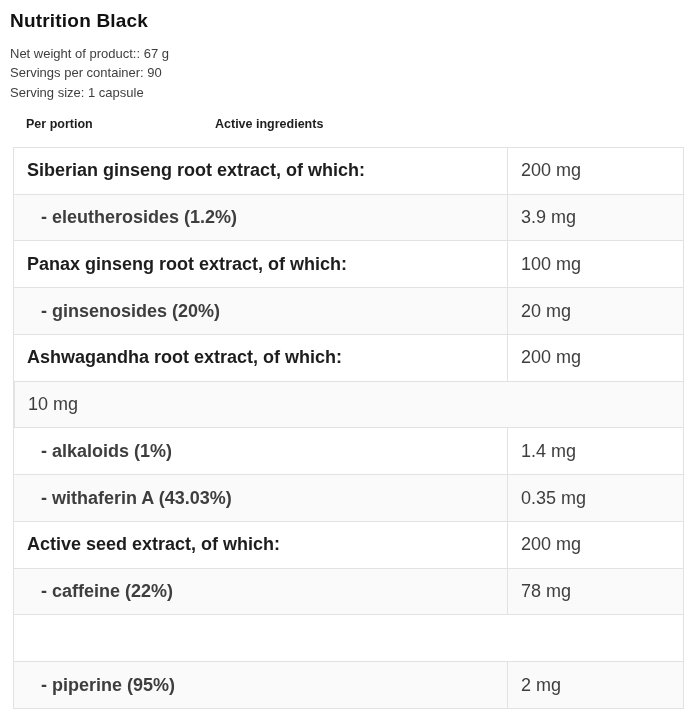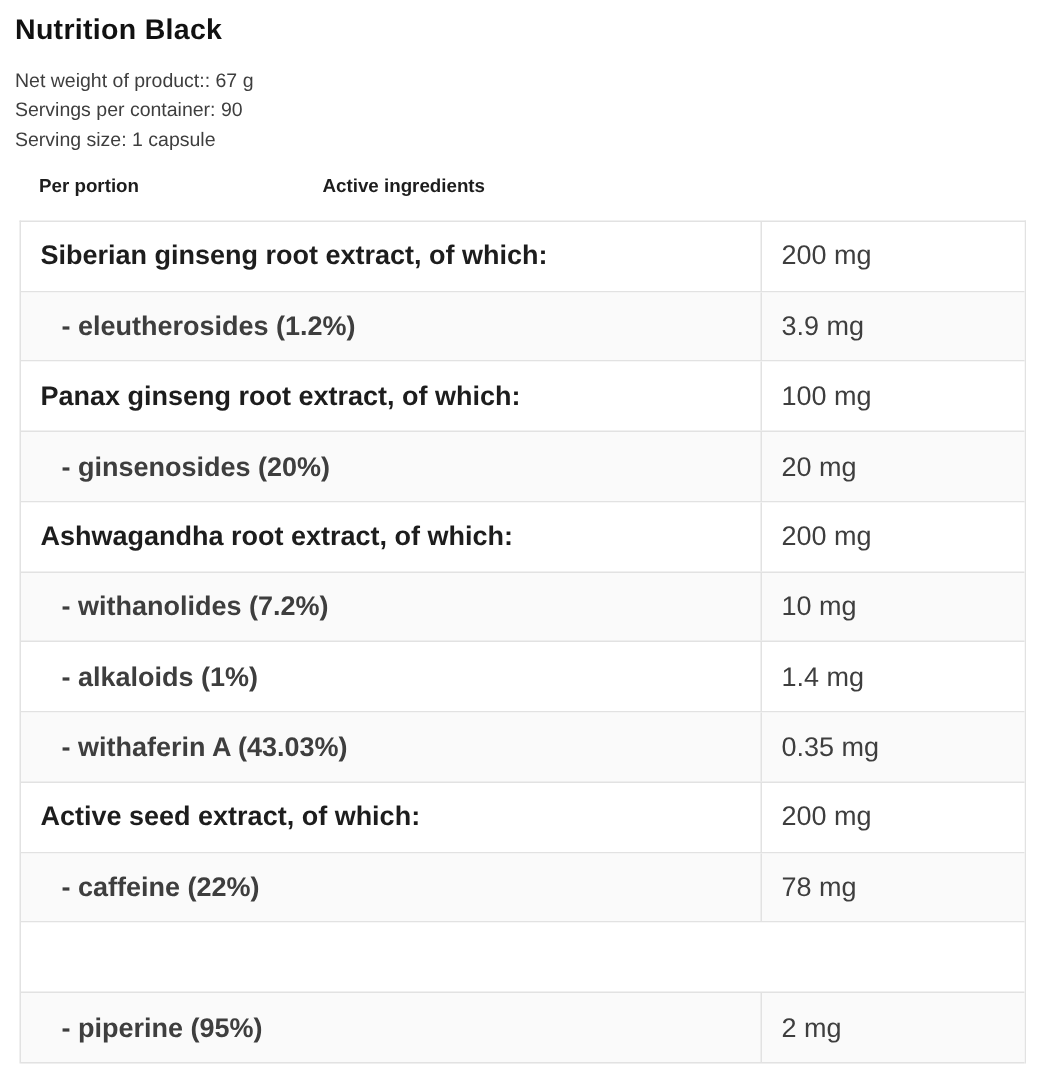--- a/index.html
+++ b/index.html
@@ -96,21 +96,20 @@
   </div>
       <div class="row sub alt">
     <div class="cell cell-ingredient">- ginsenosides (20%)</div>
     <div class="cell cell-amount">20 mg</div>
   </div>
       <div class="row main">
     <div class="cell cell-ingredient">Ashwagandha root extract, of which:</div>
     <div class="cell cell-amount">200 mg</div>
   </div>
       <div class="row sub alt">
-    <div class="cell cell-ingredient">- withanolides (7.2%)</div>
     <div class="cell cell-amount">10 mg</div>
   </div>
       <div class="row sub">
     <div class="cell cell-ingredient">- alkaloids (1%)</div>
     <div class="cell cell-amount">1.4 mg</div>
   </div>
       <div class="row sub alt">
     <div class="cell cell-ingredient">- withaferin A (43.03%)</div>
     <div class="cell cell-amount">0.35 mg</div>
   </div>

